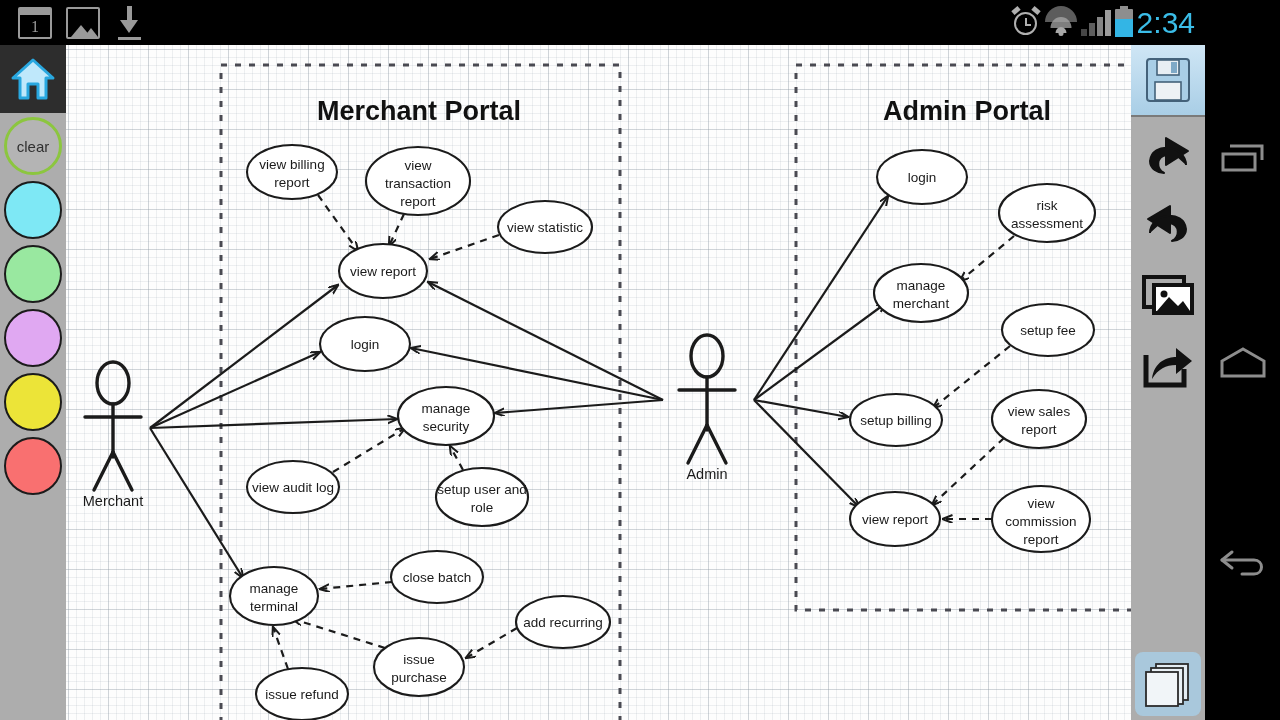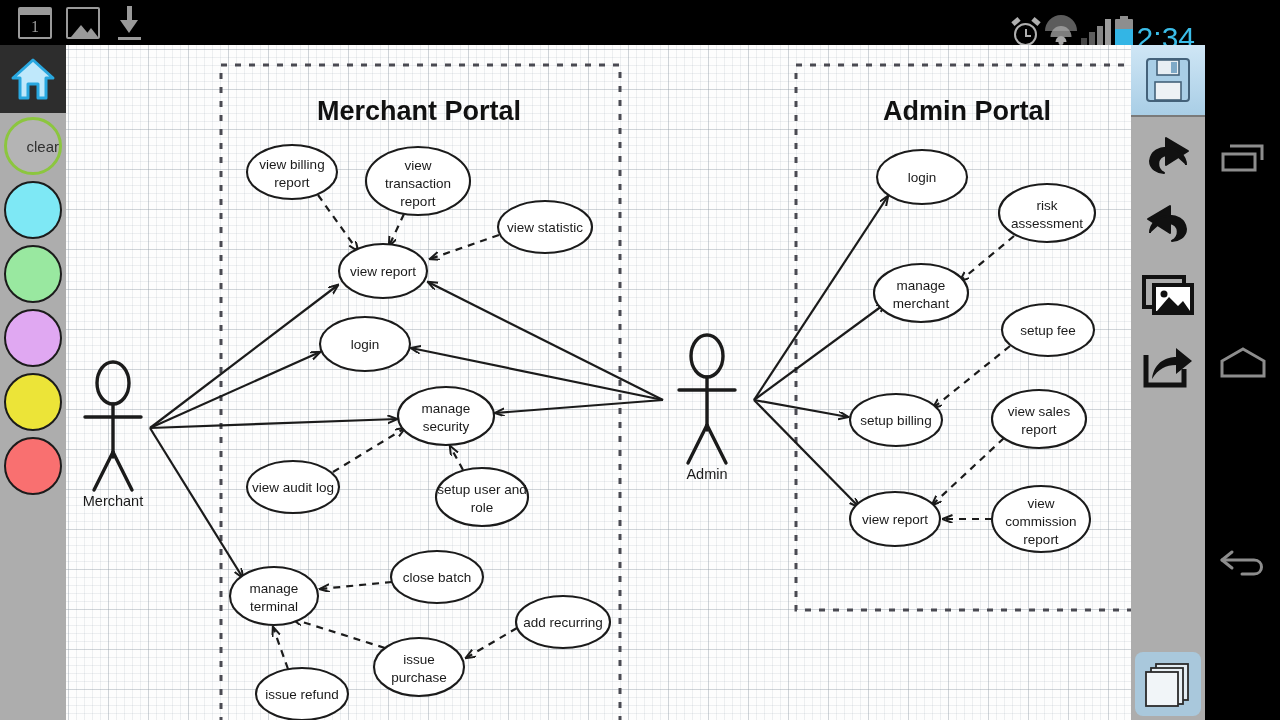--- a/index.html
+++ b/index.html
@@ -4,21 +4,21 @@
 <style>
   * { margin:0; padding:0; box-sizing:border-box; }
   html,body { width:1280px; height:720px; overflow:hidden; background:#000; }
   body { font-family:"Liberation Sans", sans-serif; }
 
   .screen { position:relative; width:1280px; height:720px; background:#000; }
 
   
   .statusbar { position:absolute; left:0; top:0; width:1205px; height:45px; background:#000; }
   .sb-left { position:absolute; left:18px; top:6px; display:flex; align-items:center; gap:14px; }
-  .sb-right { position:absolute; right:10px; top:19px; display:flex; align-items:flex-start; gap:4px; }
+  .sb-right { position:absolute; right:10px; top:4px; display:flex; align-items:center; gap:4px; }
   .sb-clock { color:#3bbde8; font-size:30px; letter-spacing:0px; line-height:38px; font-weight:300; }
 
   .icn-notif { width:34px; height:32px; border:2.5px solid #9a9a9a; border-radius:2px; position:relative; }
   .icn-notif:before { content:""; position:absolute; left:0; top:0; right:0; height:6px; background:#9a9a9a; }
   .icn-notif span { position:absolute; left:0; right:0; top:7px; bottom:0; display:flex; align-items:center; justify-content:center;
                     color:#9a9a9a; font-size:16px; font-family:"Liberation Serif", serif; }
 
   .icn-gallery { width:34px; height:32px; border:2.5px solid #9a9a9a; border-radius:2px; position:relative; overflow:hidden; }
   .icn-gallery:before { content:""; position:absolute; left:3px; bottom:0px; width:0; height:0;
                         border-left:10px solid transparent; border-right:10px solid transparent; border-bottom:12px solid #9a9a9a; }
@@ -140,21 +140,21 @@
       <div class="sb-clock">2:34</div>
     </div>
   </div>
 
   <div class="palette">
     <div class="home-btn">
       <svg width="46" height="44" viewBox="0 0 46 44">
         <path d="M23 3 L43 21 L36 21 L36 41 L28 41 L28 27 L18 27 L18 41 L10 41 L10 21 L3 21 Z" fill="#bfe8fb" stroke="#29a8e0" stroke-width="3" stroke-linejoin="round"></path>
       </svg>
     </div>
-    <div class="swatch clear" style="top:72px;justify-content:flex-end;">
+    <div class="swatch clear" style="top:72px;">
       <span>clear</span>
     </div>
     <div class="swatch" style="top:136px; background:#7ee8f5;"></div>
     <div class="swatch" style="top:200px; background:#99e8a0;"></div>
     <div class="swatch" style="top:264px; background:#e0a8f2;"></div>
     <div class="swatch" style="top:328px; background:#ece438;"></div>
     <div class="swatch" style="top:392px; background:#f97070;"></div>
   </div>
 
   <div class="canvas">

